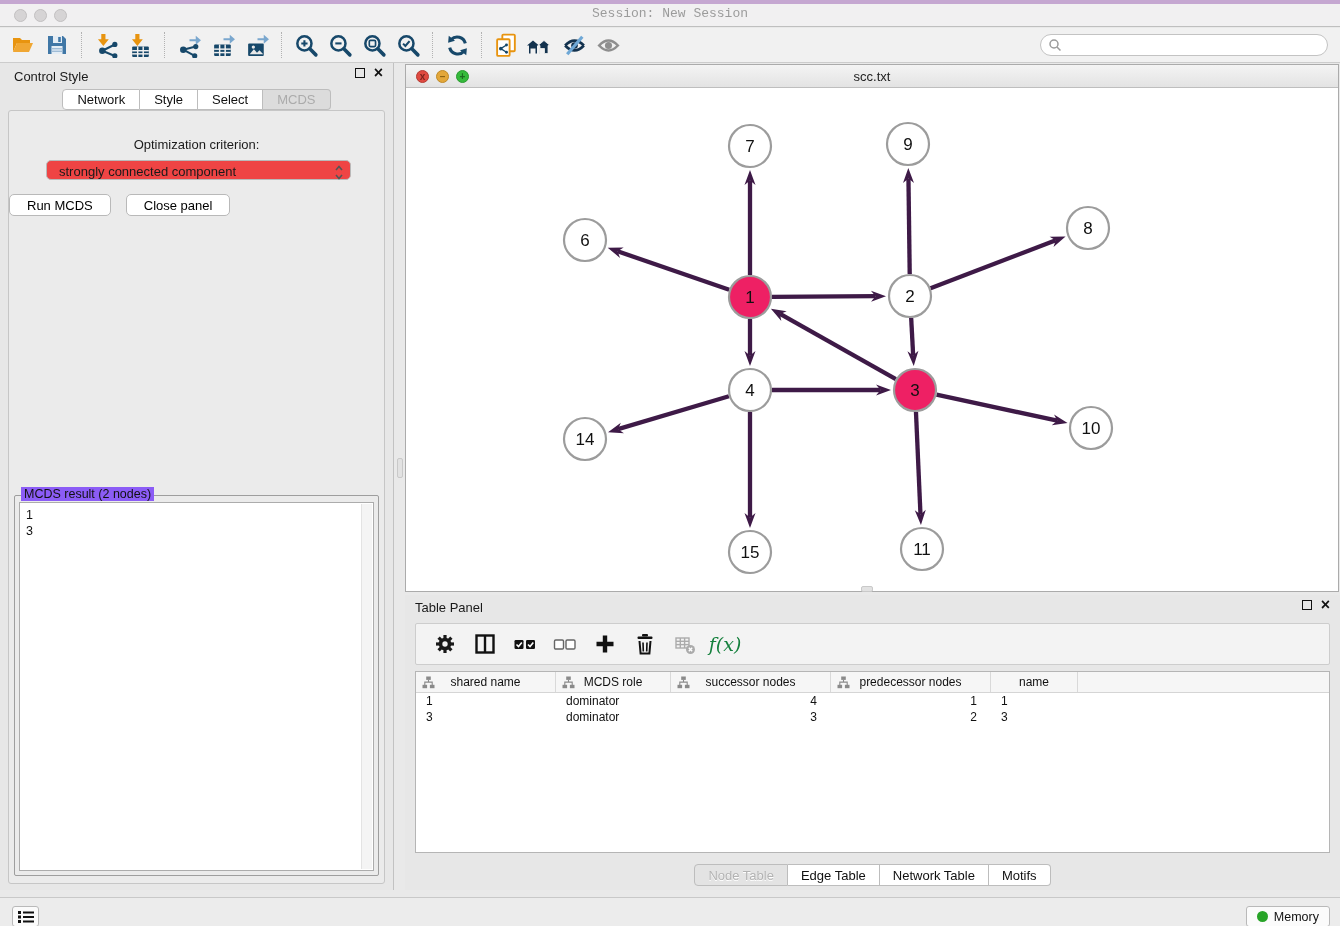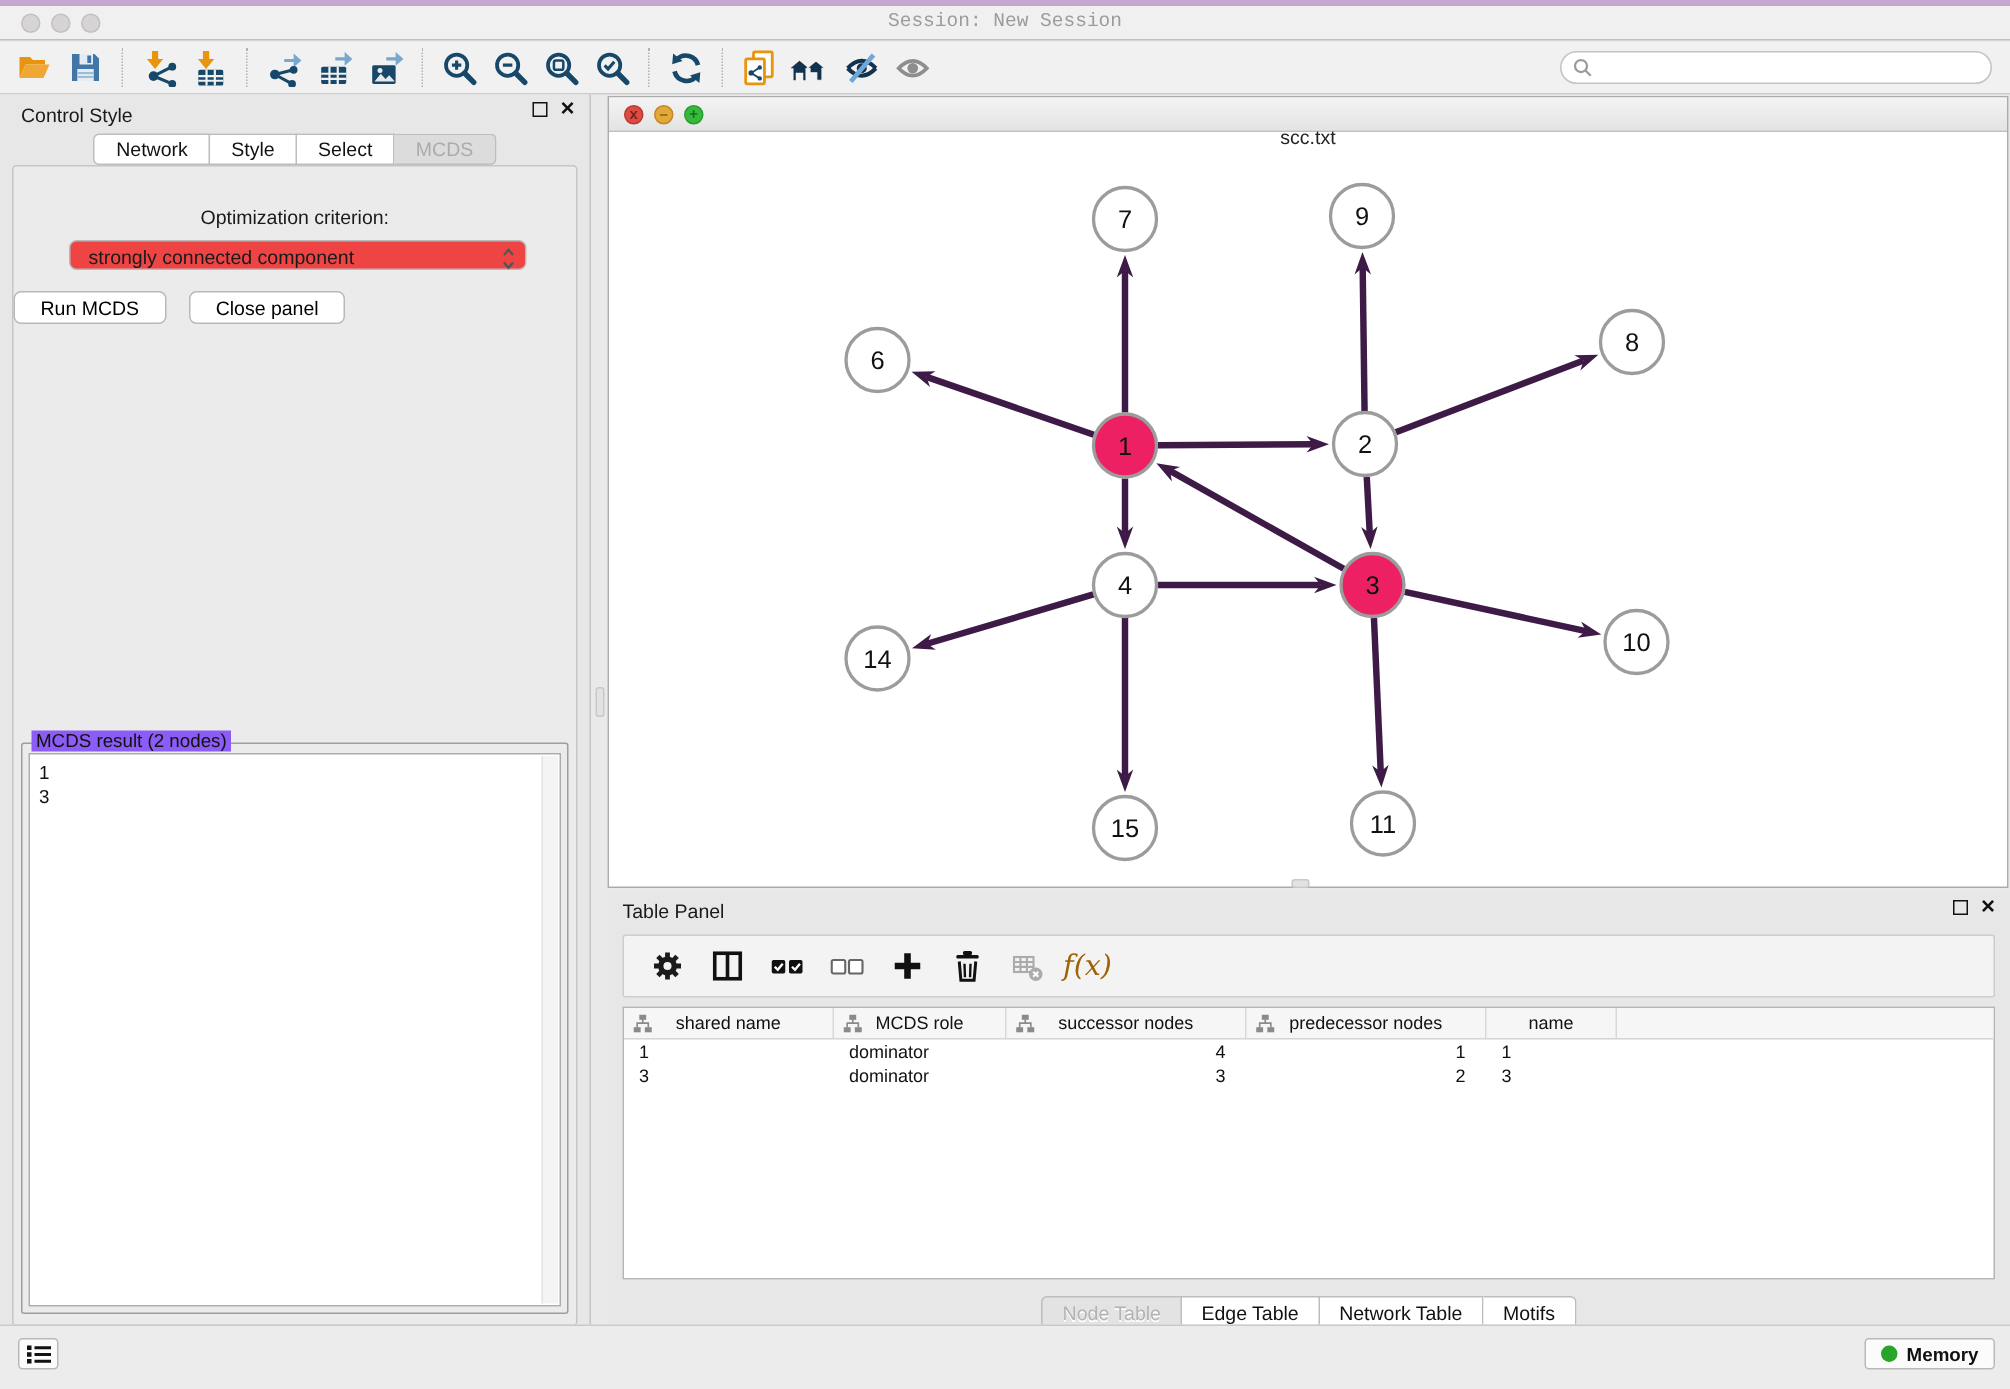--- a/index.html
+++ b/index.html
@@ -60,56 +60,56 @@
   .network-window { position:absolute; left:405px; top:64px; width:934px; height:528px; background:#fff;
                     border:1px solid #ABABAB; }
   .nw-titlebar { position:relative; height:23px; background:linear-gradient(#F4F4F4,#E3E3E3);
                  border-bottom:1px solid #BEBEBE; }
   .nw-lights { position:absolute; left:10px; top:5px; display:flex; gap:7px; }
   .nw-light { width:13px; height:13px; border-radius:50%; font-size:10px; font-weight:bold; text-align:center;
               line-height:12px; }
   .nw-light.red   { background:#DF4A41; border:1px solid #B53A32; color:#7E241E; }
   .nw-light.yellow{ background:#E3A73A; border:1px solid #C08A27; color:#8A6212; }
   .nw-light.green { background:#35BA3B; border:1px solid #2A9A30; color:#1C6C20; }
-  .nw-title { position:absolute; left:0; right:0; top:4px; text-align:center; font-size:13px; color:#222;margin-top:15px; }
+  .nw-title { position:absolute; left:0; right:0; top:4px; text-align:center; font-size:13px; color:#222; }
   #graph { position:absolute; top:24px; left:0; }
 
   .splitter-v { position:absolute; left:397px; top:458px; width:6px; height:20px; background:#E2E2E2;
                 border:1px solid #C9C9C9; border-radius:2px; }
   .splitter-h { position:absolute; left:861px; top:586px; width:12px; height:6px; background:#E2E2E2;
                 border:1px solid #C9C9C9; border-radius:2px; }
 
   
   .table-panel { position:absolute; left:405px; top:595px; width:935px; bottom:36px; background:#E7E7E7; }
   .tp-header { position:relative; height:26px; }
   .tp-header .ph-title { position:absolute; left:10px; top:5px; font-size:13px; }
   .tp-toolbar { position:absolute; top:28px; left:10px; right:10px; height:42px; background:#F3F3F3;
                 border:1px solid #CDCDCD; border-radius:2px; display:flex; align-items:center;
                 padding-left:16px; gap:14px; }
   .tp-tool { width:26px; height:26px; display:flex; align-items:center; justify-content:center; }
-  .fx-label { font-family:"DejaVu Serif",serif; font-style:italic; color:#a16207; font-size:19px; }
+  .fx-label { font-family:"DejaVu Serif",serif; font-style:italic; color:#15803d; font-size:19px; }
   .tp-table { position:absolute; top:76px; left:10px; right:10px; height:182px; background:#ffffff;
               border:1px solid #B5B5B5; overflow:hidden; }
   .tp-head { display:flex; height:21px; background:#F6F6F6; border-bottom:1px solid #D5D5D5; }
   .tp-hcell { position:relative; display:flex; align-items:center; justify-content:center;
               border-right:1px solid #D9D9D9; font-size:12px; color:#111; }
   .tp-hcell .tree { position:absolute; left:6px; top:4px; }
   .tp-row { display:flex; height:16px; }
   .tp-cell { font-size:12px; color:#111; line-height:16px; padding:0 10px; overflow:hidden; }
   .tp-cell.right { text-align:right; padding-right:14px; }
   .tp-tabs { position:absolute; bottom:4px; left:0; right:0; display:flex; justify-content:center; }
   .tp-tab { height:22px; line-height:21px; padding:0 13px; background:#fff; border:1px solid #BDBDBD;
             border-left:none; font-size:13px; color:#111; }
   .tp-tab:first-child { border-left:1px solid #BDBDBD; border-radius:4px 0 0 4px; }
   .tp-tab:last-child { border-radius:0 4px 4px 0; }
   .tp-tab.selected { background:#E3E3E3; color:#B3B3B3; text-shadow:0 1px 0 #fff; }
 
   
-  .status-bar { position:absolute; left:0; right:0; bottom:0; height:43px; background:#ECECEC;
-                border-top:1px solid #C9C9C9;font-weight:bold; }
+  .status-bar { position:absolute; left:0; right:0; bottom:0; height:29px; background:#ECECEC;
+                border-top:1px solid #C9C9C9; }
   .sb-left-btn { position:absolute; left:12px; top:8px; width:27px; height:21px; background:#FBFBFB;
                  border:1px solid #B9B9B9; border-radius:3px; display:flex; align-items:center; justify-content:center; }
   .sb-memory { position:absolute; right:10px; top:8px; height:21px; padding:0 10px; background:#FBFBFB;
                border:1px solid #B9B9B9; border-radius:3px; font-size:12.5px; display:flex;
                align-items:center; gap:6px; color:#111; }
   .mem-dot { width:11px; height:11px; border-radius:50%; background:#28A428; }
 </style>
 </head>
 <body>
 

